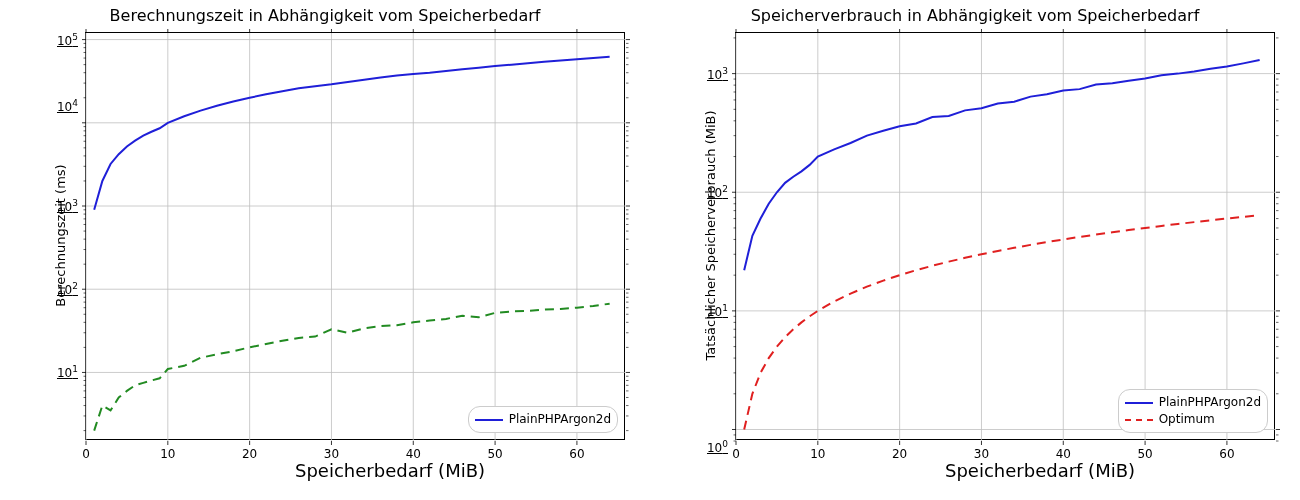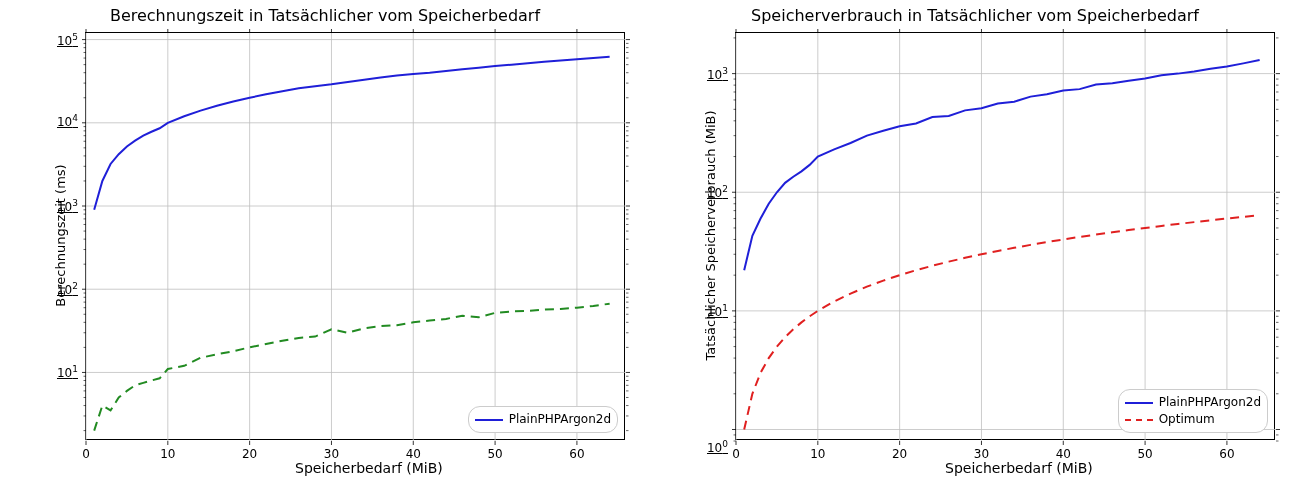--- a/index.html
+++ b/index.html
@@ -39,21 +39,21 @@
   }
   .ylabel {
     position: absolute;
     transform: rotate(-90deg);
     transform-origin: center;
     font-size: 13px;
     white-space: nowrap;
   }
   .xlabel {
     position: absolute;
-    font-size: 14px;
+    font-size: 18px;
   }
   .xtick-label {
     position: absolute;
     font-size: 12px;
     transform: translateX(-50%);
   }
   .ytick-label {
     position: absolute;
     font-size: 12px;
     transform: translateY(-50%);
@@ -80,21 +80,21 @@
     height: 0;
     border-top-width: 2px;
   }
 </style>
 </head>
 <body>
 
 <div class="figure">
 
   <div class="panel">
-    <div class="title">Berechnungszeit in Tatsächlicher vom Speicherbedarf</div>
+    <div class="title">Berechnungszeit in Abhängigkeit vom Speicherbedarf</div>
 
     <div class="plot" id="plot0" style="left:85px; top:32px; width:540px; height:408px;">
       <svg id="svg0" width="540" height="408" viewBox="0 0 540 408" style="display:block; overflow:visible;">
           <line x1="0" y1="0" x2="0" y2="408" stroke="#bfbfbf" stroke-width="0.8"></line>
           <line x1="0" y1="408" x2="0" y2="412" stroke="#000" stroke-width="0.8"></line>
           <line x1="0" y1="0" x2="0" y2="-4" stroke="#000" stroke-width="0.8"></line>
           <line x1="81.81818181818183" y1="0" x2="81.81818181818183" y2="408" stroke="#bfbfbf" stroke-width="0.8"></line>
           <line x1="81.81818181818183" y1="408" x2="81.81818181818183" y2="412" stroke="#000" stroke-width="0.8"></line>
           <line x1="81.81818181818183" y1="0" x2="81.81818181818183" y2="-4" stroke="#000" stroke-width="0.8"></line>
           <line x1="163.63636363636365" y1="0" x2="163.63636363636365" y2="408" stroke="#bfbfbf" stroke-width="0.8"></line>
@@ -219,30 +219,30 @@
     <div class="xtick-label" style="left: 0px; top: 414px;">0</div>
         <div class="xtick-label" style="left: 81.8182px; top: 414px;">10</div>
         <div class="xtick-label" style="left: 163.636px; top: 414px;">20</div>
         <div class="xtick-label" style="left: 245.455px; top: 414px;">30</div>
         <div class="xtick-label" style="left: 327.273px; top: 414px;">40</div>
         <div class="xtick-label" style="left: 409.091px; top: 414px;">50</div>
         <div class="xtick-label" style="left: 490.909px; top: 414px;">60</div>
         <div class="ytick-label" style="top: 339.44px; position: absolute; left: -42px; width: 34px;">10<sup>1</sup></div>
         <div class="ytick-label" style="top: 256.227px; position: absolute; left: -42px; width: 34px;">10<sup>2</sup></div>
         <div class="ytick-label" style="top: 173.015px; position: absolute; left: -42px; width: 34px;">10<sup>3</sup></div>
-        <div class="ytick-label" style="top: 88px; position: absolute; left: -42px; width: 34px; text-align: right;">10<sup>4</sup></div>
+        <div class="ytick-label" style="top: 73px; position: absolute; left: -42px; width: 34px; text-align: right;">10<sup>4</sup></div>
         <div class="ytick-label" style="top: 6.5889px; position: absolute; left: -42px; width: 34px;">10<sup>5</sup></div>
       </div>
 
     <div class="ylabel" style="left:-40px; top:228px; width:200px; text-align:center;">Berechnungszeit (ms)</div>
     <div class="xlabel" style="left:295px; top:460px;">Speicherbedarf (MiB)</div>
   </div>
 
   <div class="panel">
-    <div class="title">Speicherverbrauch in Tatsächlicher vom Speicherbedarf</div>
+    <div class="title">Speicherverbrauch in Abhängigkeit vom Speicherbedarf</div>
 
     <div class="plot" id="plot1" style="left:85px; top:32px; width:540px; height:408px;">
       <svg id="svg1" width="540" height="408" viewBox="0 0 540 408" style="display:block; overflow:visible;">
           <line x1="0" y1="0" x2="0" y2="408" stroke="#bfbfbf" stroke-width="0.8"></line>
           <line x1="0" y1="408" x2="0" y2="412" stroke="#000" stroke-width="0.8"></line>
           <line x1="0" y1="0" x2="0" y2="-4" stroke="#000" stroke-width="0.8"></line>
           <line x1="81.81818181818183" y1="0" x2="81.81818181818183" y2="408" stroke="#bfbfbf" stroke-width="0.8"></line>
           <line x1="81.81818181818183" y1="408" x2="81.81818181818183" y2="412" stroke="#000" stroke-width="0.8"></line>
           <line x1="81.81818181818183" y1="0" x2="81.81818181818183" y2="-4" stroke="#000" stroke-width="0.8"></line>
           <line x1="163.63636363636365" y1="0" x2="163.63636363636365" y2="408" stroke="#bfbfbf" stroke-width="0.8"></line>

